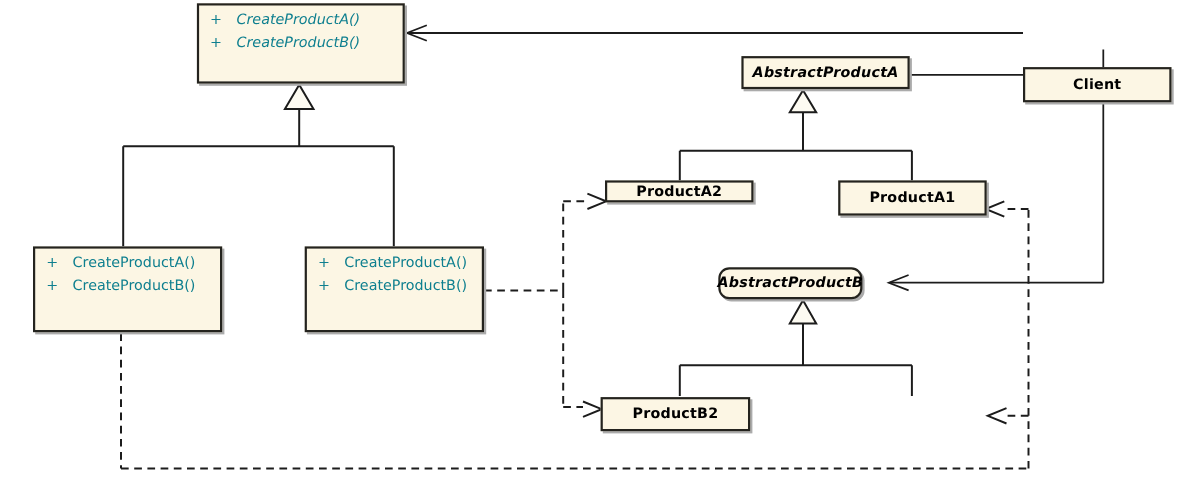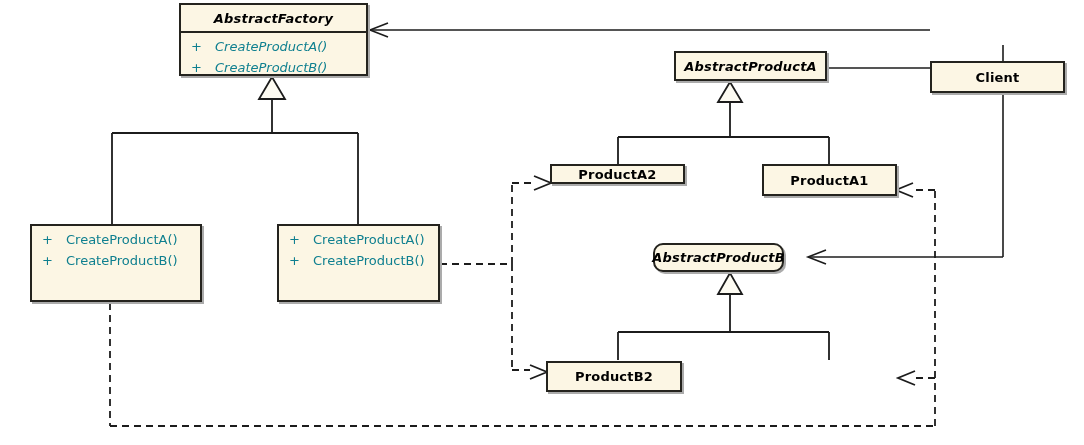--- a/index.html
+++ b/index.html
@@ -106,21 +106,20 @@
       <path d="M534,176 L551,183 L534,190 M530,365 L547,372 L530,379"></path>
     </g>
 
     <g stroke="#1C1C1C" stroke-width="1.8" fill="none">
       <path stroke-dasharray="7 5" d="M110,303 V426 M110,426 H935 M935,426 V190 M935,190 H913 M935,378 H915"></path>
       <path d="M913,183 L896,190 L913,197 M915,371 L898,378 L915,385"></path>
     </g>
   </svg>
 
   <div class="uml-class abstract with-methods" style="left:179px; top:3px; width:189px; height:73px;">
-    <div class="uml-title">AbstractFactory</div>
     <div class="uml-methods">
       <div class="uml-method">
         <span class="vis">+</span>
         <span>CreateProductA()</span>
       </div>
       <div class="uml-method">
         <span class="vis">+</span>
         <span>CreateProductB()</span>
       </div>
     </div>

